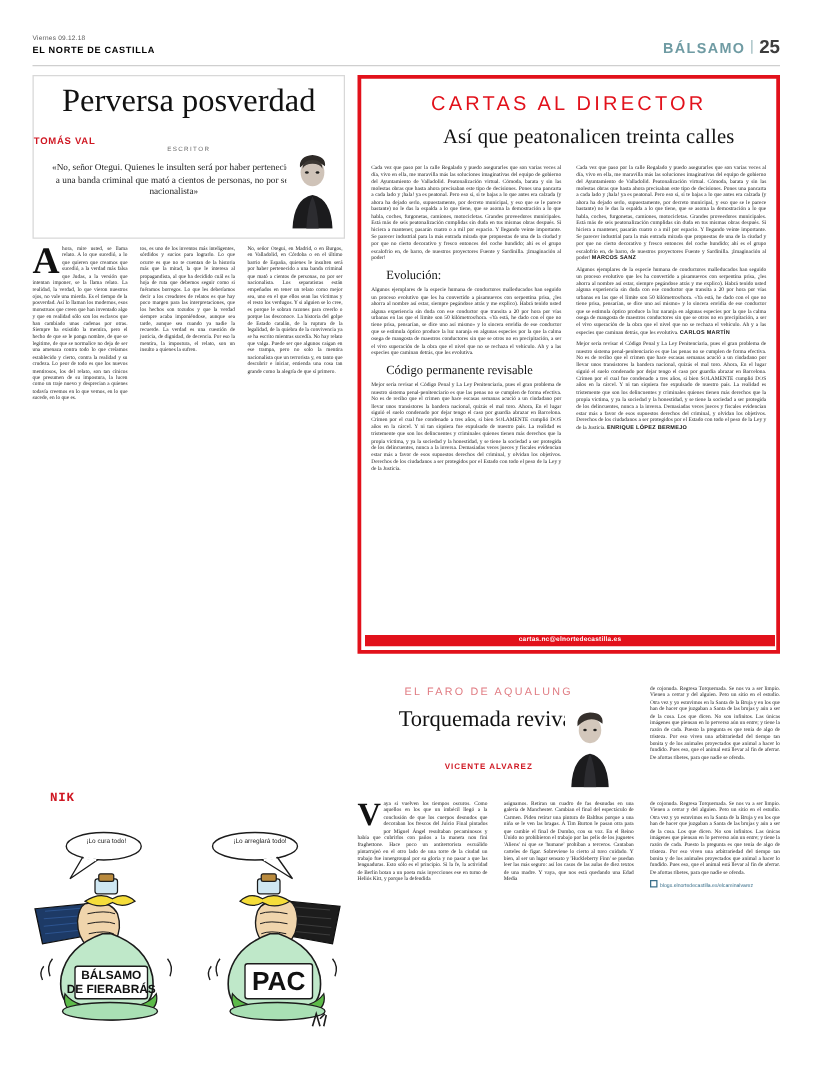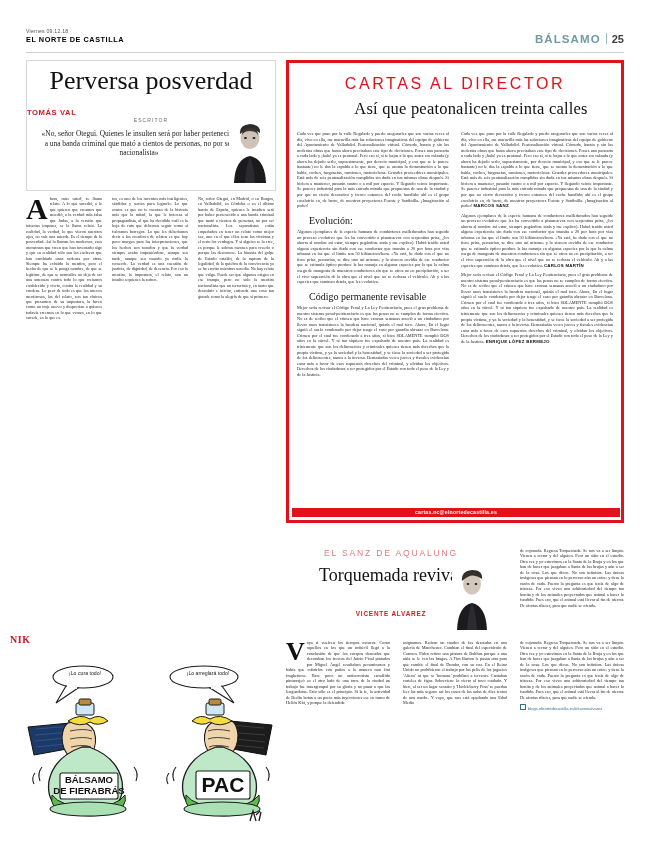--- a/index.html
+++ b/index.html
@@ -9,21 +9,21 @@
   }
   .page{position:absolute;left:0;top:0;width:650px;height:852px;background:#fff;}
 
   
   .masthead{position:absolute;left:26px;top:28px;width:598px;height:24px;}
   .mh-date{font-family:"Liberation Sans",sans-serif;font-size:5.2px;color:#555;letter-spacing:.2px;line-height:7px;}
   .mh-name{font-family:"Liberation Sans",sans-serif;font-size:7.3px;font-weight:bold;color:#000;letter-spacing:.55px;line-height:9px;}
   .mh-right{position:absolute;right:0;top:1px;text-align:right;white-space:nowrap;}
   .mh-section{font-family:"Liberation Sans",sans-serif;font-size:11.5px;font-weight:bold;color:#6f9ba3;letter-spacing:1.1px;}
   .mh-bar{display:inline-block;width:1px;height:11px;background:#9bb9bd;margin:0 5px;vertical-align:-1px;}
-  .mh-page{font-family:"Liberation Sans",sans-serif;font-size:11px;font-weight:bold;color:#3d3d3d;}
+  .mh-page{font-family:"Liberation Sans",sans-serif;font-size:15px;font-weight:bold;color:#3d3d3d;}
   .mh-rule{position:absolute;left:26px;top:52px;width:598px;height:1px;background:#cfcfcf;}
 
   
   .artbox{position:absolute;left:26px;top:60px;width:248px;height:129px;border:1px solid #d8d8d8;background:#fff;}
   .art-title{position:absolute;left:0;top:8px;width:248px;text-align:center;
              font-family:"Liberation Serif",serif;font-size:26px;line-height:24px;color:#111;}
   .art-author{position:absolute;left:0;top:47px;width:248px;text-align:left;
              font-family:"Liberation Sans",sans-serif;font-size:7.6px;font-weight:bold;
              color:#cf1722;letter-spacing:.6px;}
   .art-role{position:absolute;left:0;top:56px;width:248px;text-align:center;
@@ -35,21 +35,21 @@
   
   .lcols{position:absolute;left:26px;top:196px;width:248px;height:420px;}
   .lcol{position:absolute;top:0;width:76px;}
   .lcol.c1{left:0}.lcol.c2{left:86px}.lcol.c3{left:172px}
   .body-txt{font-family:"Liberation Serif",serif;font-size:4.25px;line-height:5.42px;
             text-align:justify;color:#222;hyphens:auto;}
   .dropcap{float:left;font-family:"Liberation Serif",serif;font-size:30px;line-height:24px;
            font-weight:bold;margin:1px 2px 0 0;color:#111;}
 
   
-  .nik-label{position:absolute;left:10px;top:634px;font-family:Liberation Serif, serif;
+  .nik-label{position:absolute;left:40px;top:634px;font-family:Liberation Mono, monospace;
              font-size:10px;font-weight:bold;color:#cf1722;letter-spacing:.6px;}
   .cartoon{position:absolute;left:26px;top:655px;width:248px;height:190px;}
 
   
   .letters{position:absolute;left:286px;top:60px;width:338px;height:463px;
            border:3px solid #e2111b;background:#fff;box-sizing:border-box;}
   .lt-kicker{position:absolute;left:0;top:12px;width:332px;text-align:center;
              font-family:"Liberation Sans",sans-serif;font-size:16px;color:#e2111b;letter-spacing:2.6px;}
   .lt-head{position:absolute;left:0;top:36px;width:332px;text-align:center;
            font-family:"Liberation Serif",serif;font-size:16.5px;color:#111;letter-spacing:.2px;padding-left:16px;}
@@ -241,21 +241,21 @@
         </div>
       </div>
     </div>
 
     <div class="lt-mail">
       <span>cartas.nc@elnortedecastilla.es</span>
     </div>
   </div>
 
   <div class="aq">
-    <div class="aq-kicker">EL SANZ DE AQUALUNG</div>
+    <div class="aq-kicker">EL FARO DE AQUALUNG</div>
     <div class="aq-title">Torquemada revival</div>
     <div class="aq-author">VICENTE ALVAREZ</div>
     <div class="aq-photo">
       <svg width="40" height="64" viewBox="0 0 40 64">
         <rect x="0" y="0" width="40" height="64" fill="#ffffff"></rect>
         <ellipse cx="20" cy="18" rx="9" ry="10.5" fill="#d3c7bb"></ellipse>
         <path d="M10 15 q10 -10 20 -2 q1 -9 -10 -9 q-11 1 -10 11z" fill="#35302c"></path>
         <ellipse cx="16" cy="18" rx="1.4" ry="1" fill="#20201e"></ellipse>
         <ellipse cx="24" cy="18" rx="1.4" ry="1" fill="#20201e"></ellipse>
         <path d="M5 64 q1 -24 15 -27 q14 3 15 27z" fill="#1b1b1d"></path>

